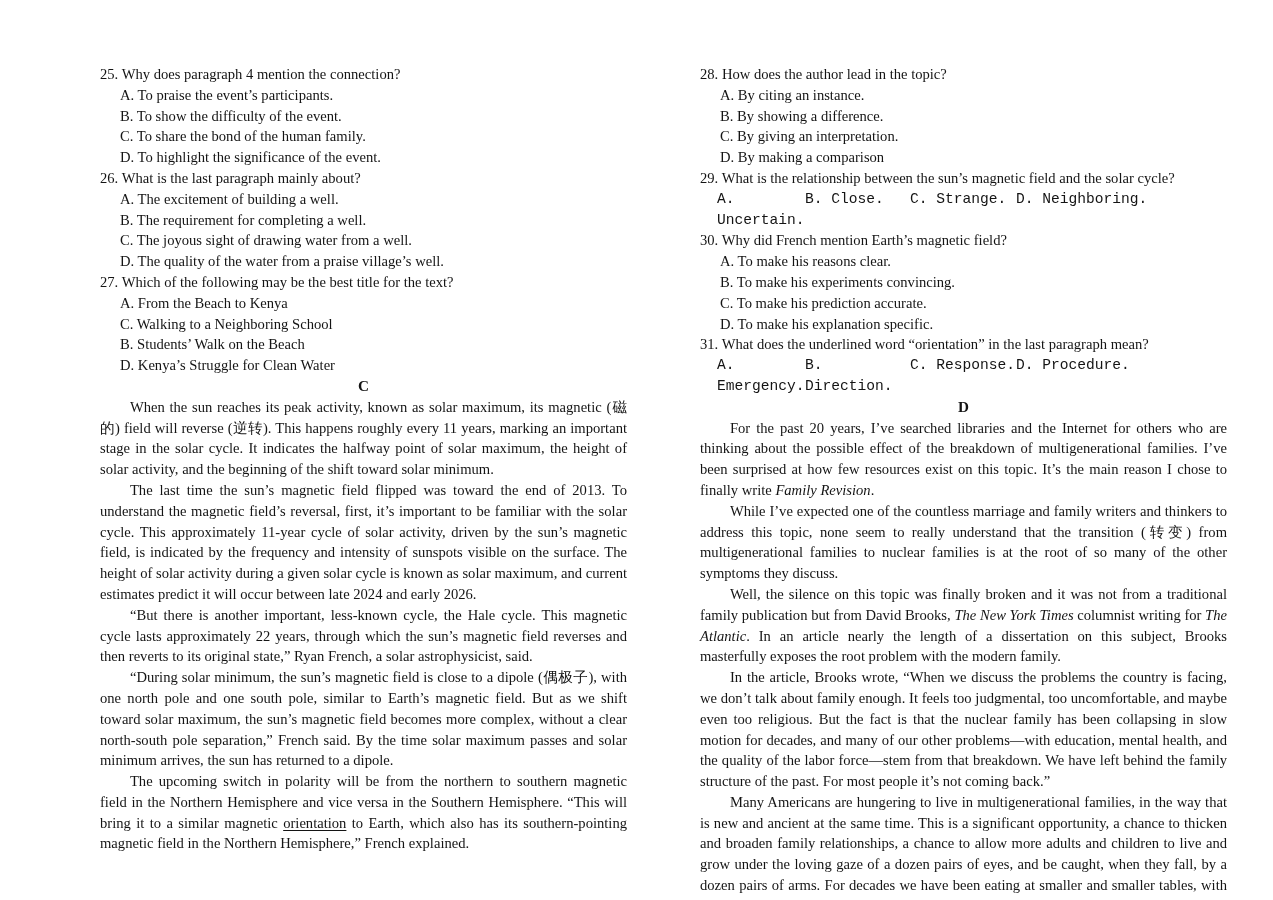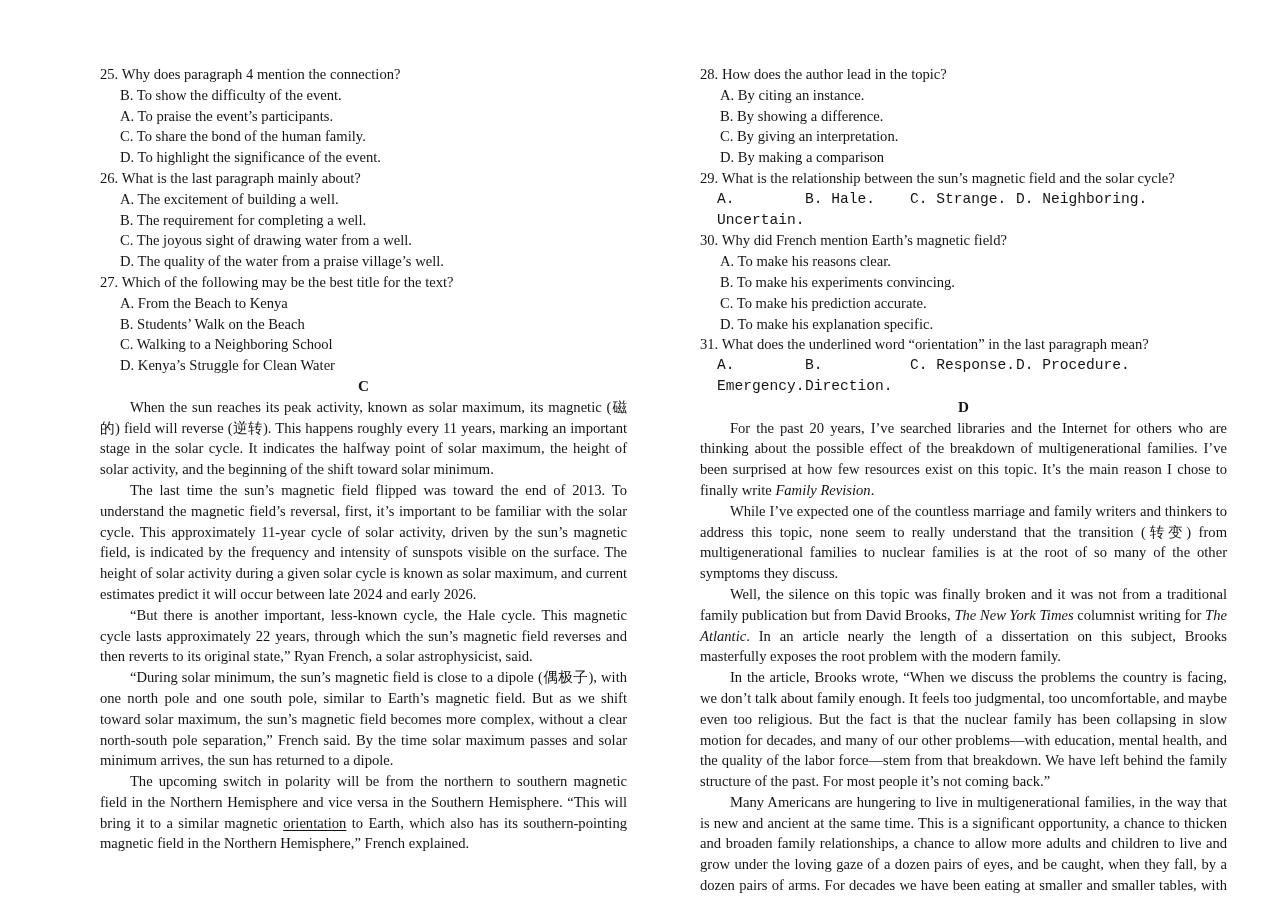--- a/index.html
+++ b/index.html
@@ -47,39 +47,39 @@
   .para i { }
   .para .u { text-decoration: underline; text-underline-offset: 2px; }
 </style>
 </head>
 <body>
 
 <div class="col col-left">
 
   <div>
     <div class="q-line"><span class="q-num">25.</span> <span>Why does paragraph 4 mention the connection?</span></div>
+    <div class="q-option">A. To praise the event’s participants.</div>
     <div class="q-option">B. To show the difficulty of the event.</div>
-    <div class="q-option">A. To praise the event’s participants.</div>
     <div class="q-option">C. To share the bond of the human family.</div>
     <div class="q-option">D. To highlight the significance of the event.</div>
   </div>
 
   <div>
     <div class="q-line"><span class="q-num">26.</span> <span>What is the last paragraph mainly about?</span></div>
     <div class="q-option">A. The excitement of building a well.</div>
     <div class="q-option">B. The requirement for completing a well.</div>
     <div class="q-option">C. The joyous sight of drawing water from a well.</div>
     <div class="q-option">D. The quality of the water from a praise village’s well.</div>
   </div>
 
   <div>
     <div class="q-line"><span class="q-num">27.</span> <span>Which of the following may be the best title for the text?</span></div>
     <div class="q-option">A. From the Beach to Kenya</div>
+    <div class="q-option">C. Walking to a Neighboring School</div>
     <div class="q-option">B. Students’ Walk on the Beach</div>
-    <div class="q-option">C. Walking to a Neighboring School</div>
     <div class="q-option">D. Kenya’s Struggle for Clean Water</div>
   </div>
 
   <div class="section-heading">C</div>
 
   <div class="para"><span>When the sun reaches its peak activity, known as solar maximum, its magnetic (磁的) field will reverse (逆转). This happens roughly every 11 years, marking an important stage in the solar cycle. It indicates the halfway point of solar maximum, the height of solar activity, and the beginning of the shift toward solar minimum.</span></div>
   <div class="para"><span>The last time the sun’s magnetic field flipped was toward the end of 2013. To understand the magnetic field’s reversal, first, it’s important to be familiar with the solar cycle. This approximately 11-year cycle of solar activity, driven by the sun’s magnetic field, is indicated by the frequency and intensity of sunspots visible on the surface. The height of solar activity during a given solar cycle is known as solar maximum, and current estimates predict it will occur between late 2024 and early 2026.</span></div>
   <div class="para"><span>“But there is another important, less-known cycle, the Hale cycle. This magnetic cycle lasts approximately 22 years, through which the sun’s magnetic field reverses and then reverts to its original state,” Ryan French, a solar astrophysicist, said.</span></div>
   <div class="para"><span>“During solar minimum, the sun’s magnetic field is close to a dipole (偶极子), with one north pole and one south pole, similar to Earth’s magnetic field. But as we shift toward solar maximum, the sun’s magnetic field becomes more complex, without a clear north-south pole separation,” French said. By the time solar maximum passes and solar minimum arrives, the sun has returned to a dipole.</span></div>
   <div class="para"><span>The upcoming switch in polarity will be from the northern to southern magnetic field in the Northern Hemisphere and vice versa in the Southern Hemisphere. “This will bring it to a similar magnetic </span><span class="u">orientation</span><span> to Earth, which also has its southern-pointing magnetic field in the Northern Hemisphere,” French explained.</span></div>
@@ -93,21 +93,21 @@
     <div class="q-option">A. By citing an instance.</div>
     <div class="q-option">B. By showing a difference.</div>
     <div class="q-option">C. By giving an interpretation.</div>
     <div class="q-option">D. By making a comparison</div>
   </div>
 
   <div>
     <div class="q-line"><span class="q-num">29.</span> <span>What is the relationship between the sun’s magnetic field and the solar cycle?</span></div>
     <div class="inline-options">
       <span class="opt-a">A. Uncertain.</span>
-      <span class="opt-b">B. Hale.</span>
+      <span class="opt-b">B. Close.</span>
       <span class="opt-c">C. Strange.</span>
       <span class="opt-d">D. Neighboring.</span>
     </div>
   </div>
 
   <div>
     <div class="q-line"><span class="q-num">30.</span> <span>Why did French mention Earth’s magnetic field?</span></div>
     <div class="q-option">A. To make his reasons clear.</div>
     <div class="q-option">B. To make his experiments convincing.</div>
     <div class="q-option">C. To make his prediction accurate.</div>

